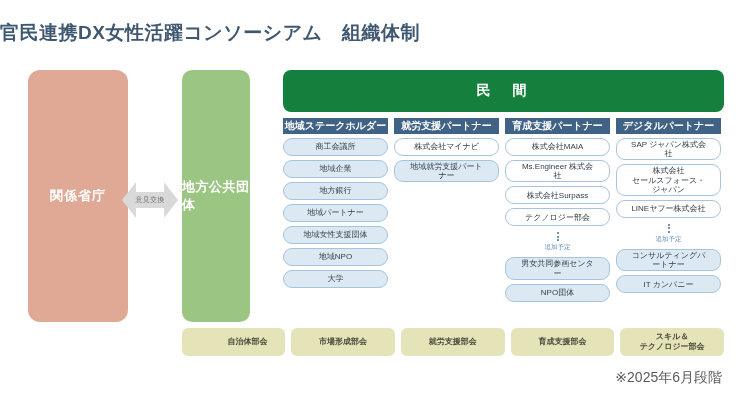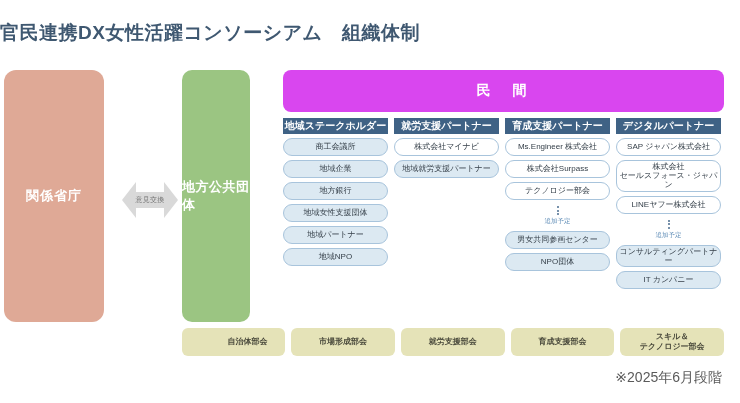--- a/index.html
+++ b/index.html
@@ -25,21 +25,21 @@
     font-size: 19px;
     font-weight: bold;
     color: #3f5871;
     letter-spacing: 0.5px;
     white-space: nowrap;
   }
 
   
   .gov-box {
     position: absolute;
-    left: 4px;
+    left: 28px;
     top: 70px;
     width: 100px;
     height: 252px;
     background: #dfa996;
     border-radius: 12px;
     display: flex;
     align-items: center;
     justify-content: center;
   }
   .gov-box .label {
@@ -93,21 +93,21 @@
     letter-spacing: 0.5px;
   }
 
   
   .private-header {
     position: absolute;
     left: 283px;
     top: 70px;
     width: 441px;
     height: 42px;
-    background: #d946ef;
+    background: #15803d;
     border-radius: 8px;
     display: flex;
     align-items: center;
     justify-content: center;
   }
   .private-header .label {
     color: #ffffff;
     font-size: 14px;
     font-weight: bold;
     letter-spacing: 4px;
@@ -146,21 +146,21 @@
     border: 1px solid #a8c4dc;
     border-radius: 9px;
     background: #ffffff;
     display: flex;
     align-items: center;
     justify-content: center;
     text-align: center;
     font-size: 8px;
     line-height: 1.15;
     color: #36404a;
-    padding: 1px 2px;
+    padding: 1px 14px;
     box-sizing: border-box;
     white-space: pre-line;
   }
   .item.tinted {
     background: #dce9f2;
   }
   .item.two-line {
     min-height: 24px;
   }
 
@@ -251,31 +251,33 @@
 <div class="private-header">
   <span class="label">民　間</span>
 </div>
 
 <div class="columns" id="columns-root">
     <div class="column">
       <div class="col-header">地域ステークホルダー</div>
       <div class="item tinted">商工会議所</div>
       <div class="item tinted">地域企業</div>
       <div class="item tinted">地方銀行</div>
+      <div class="item tinted">地域パートナー</div>
       <div class="item tinted">地域女性支援団体</div>
-      <div class="item tinted">地域パートナー</div>
       <div class="item tinted">地域NPO</div>
+      <div class="item tinted">大学</div>
     </div>
     <div class="column">
       <div class="col-header">就労支援パートナー</div>
       <div class="item">株式会社マイナビ</div>
       <div class="item tinted">地域就労支援パートナー</div>
     </div>
     <div class="column">
       <div class="col-header">育成支援パートナー</div>
+      <div class="item">株式会社MAIA</div>
       <div class="item">Ms.Engineer 株式会社</div>
       <div class="item">株式会社Surpass</div>
       <div class="item">テクノロジー部会</div>
       <div class="pending">
         <div class="dots">
           <span></span>
           <span></span>
           <span></span>
         </div>
         <div class="pending-label">追加予定</div>

